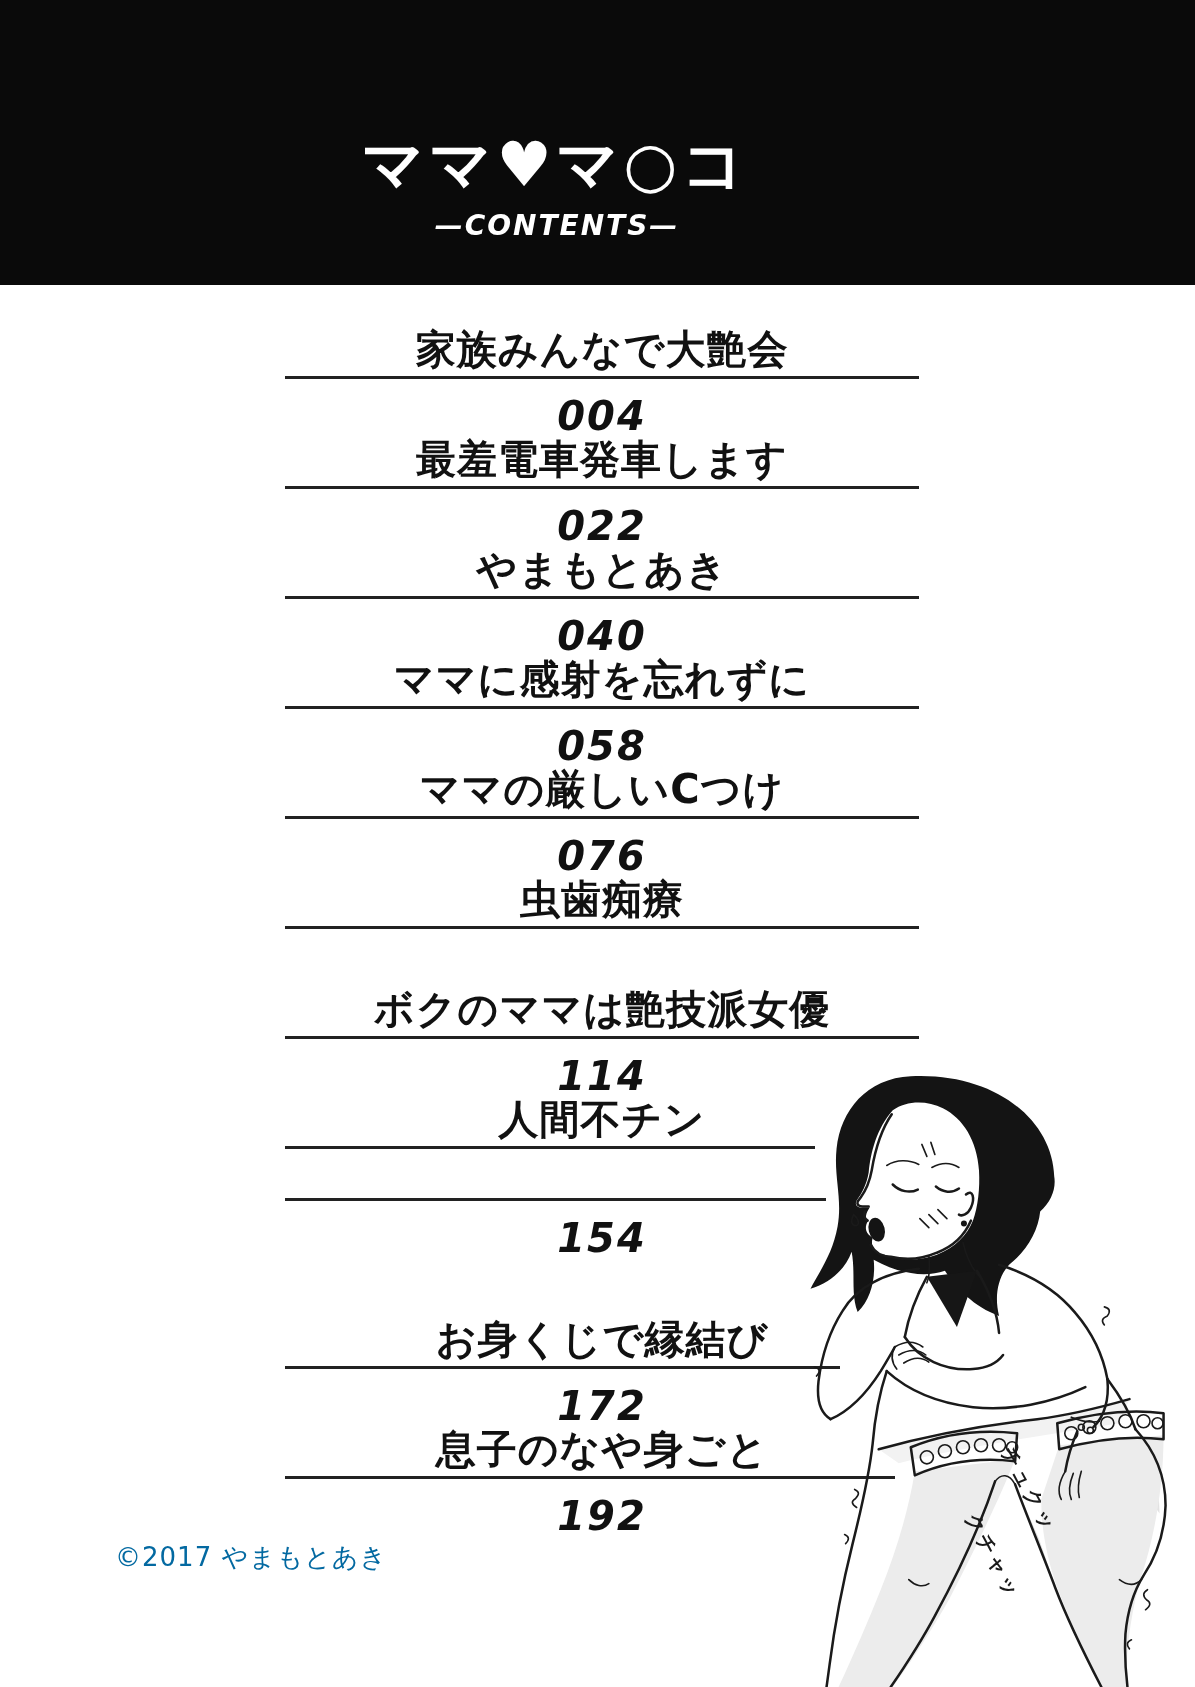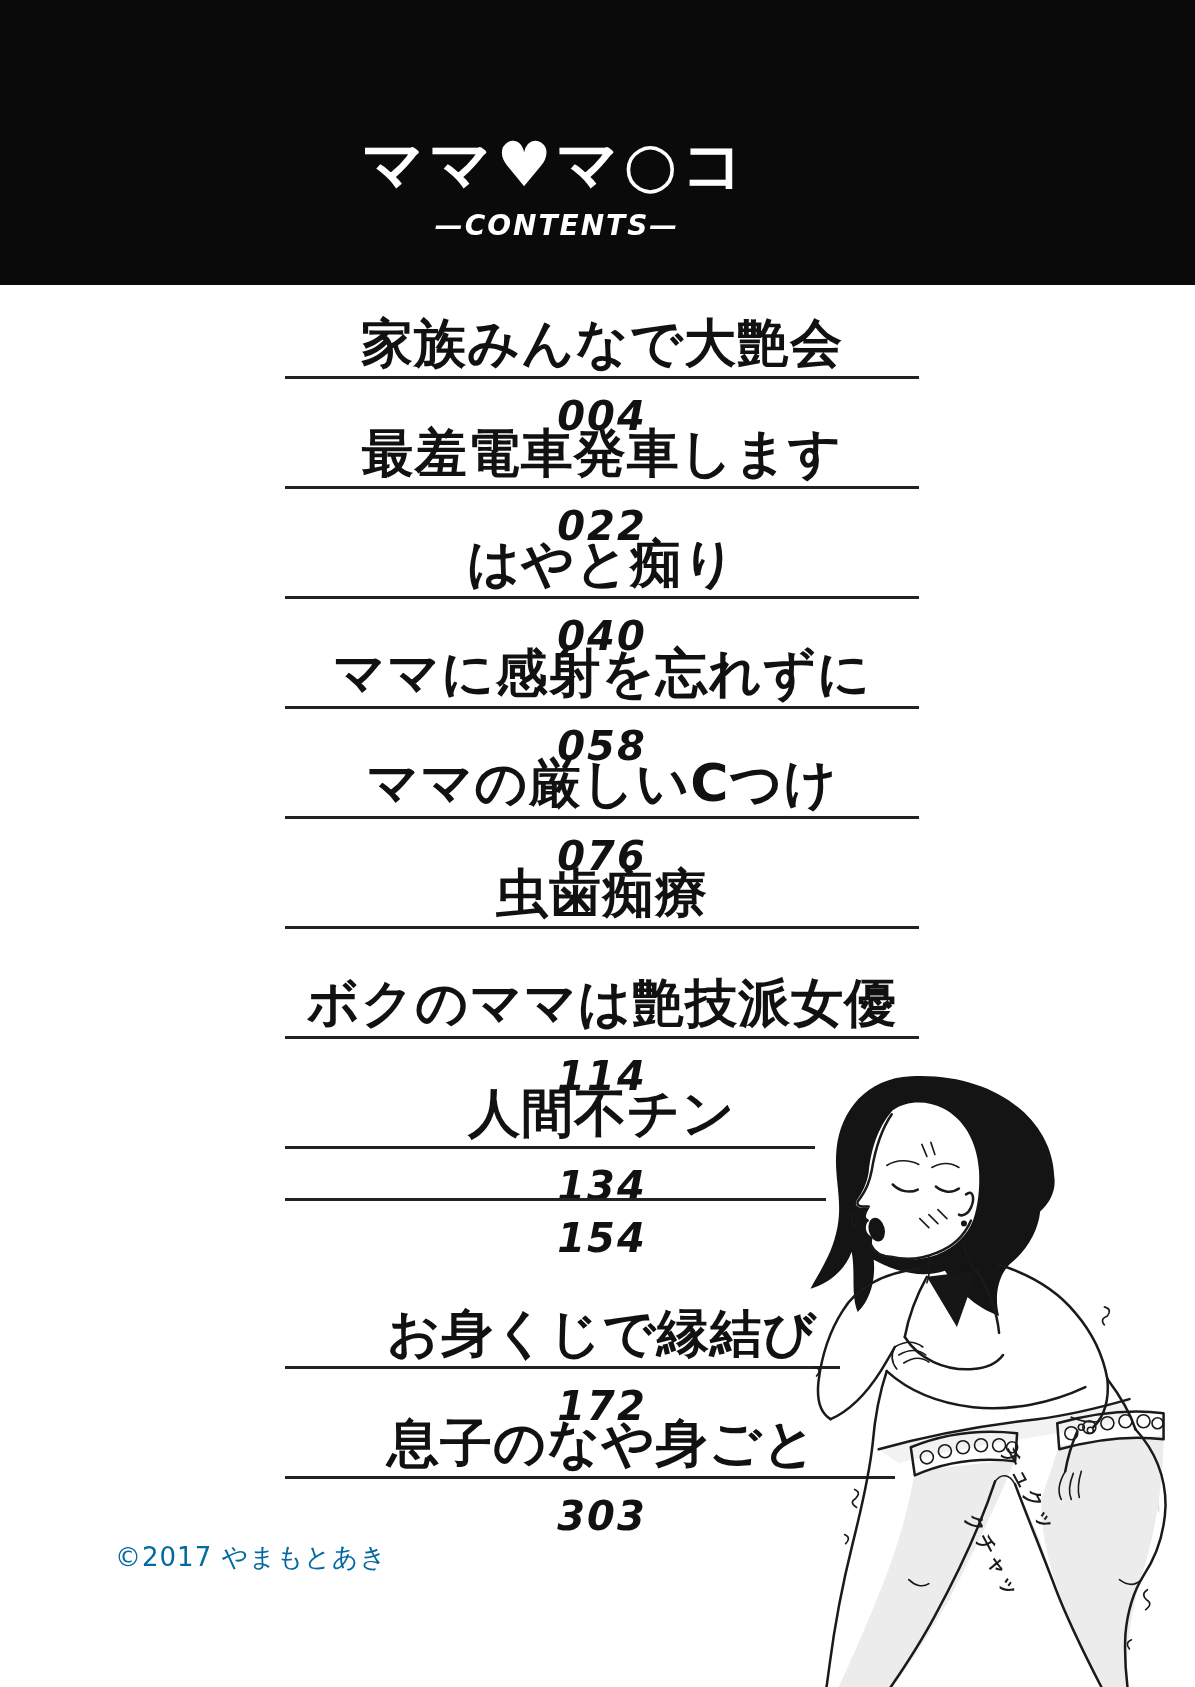--- a/index.html
+++ b/index.html
@@ -22,21 +22,21 @@
   .banner-subtitle {
     position:absolute; top:212px; left:557px; transform:translateX(-50%);
     color:#fff; font-size:28px; font-weight:bold; font-style:italic;
     letter-spacing:2px; line-height:1; white-space:nowrap;
   }
   
   .toc { position:absolute; top:318px; left:285px; width:634px; }
   .toc-entry { position:relative; height:110px; }
   .entry-title {
     height:58px; display:flex; align-items:flex-end; justify-content:center;
-    font-size:52px; font-weight:bold; line-height:1; letter-spacing:1px;
+    font-size:40px; font-weight:bold; line-height:1; letter-spacing:1px;
     padding-bottom:7px; box-sizing:border-box; white-space:nowrap;
   }
   .entry-line { height:0; border-top:3px solid #222; width:100%; }
   .toc-entry:nth-child(8)  .entry-line { width:530px; }
   .toc-entry:nth-child(9)  .entry-line { width:541px; }
   .toc-entry:nth-child(10) .entry-line { width:555px; }
   .toc-entry:nth-child(11) .entry-line { width:610px; }
   .entry-number {
     margin-top:17px; text-align:center; font-size:40px; line-height:1;
     font-style:italic; font-weight:bold; letter-spacing:2px;
@@ -69,21 +69,21 @@
       <div class="entry-title">家族みんなで大艶会</div>
       <div class="entry-line"></div>
       <div class="entry-number">004</div>
     </div>
     <div class="toc-entry">
       <div class="entry-title">最羞電車発車します</div>
       <div class="entry-line"></div>
       <div class="entry-number">022</div>
     </div>
     <div class="toc-entry">
-      <div class="entry-title">はやと痴り</div>
+      <div class="entry-title">やまもとあき</div>
       <div class="entry-line"></div>
       <div class="entry-number">040</div>
     </div>
     <div class="toc-entry">
       <div class="entry-title">ママに感射を忘れずに</div>
       <div class="entry-line"></div>
       <div class="entry-number">058</div>
     </div>
     <div class="toc-entry">
       <div class="entry-title">ママの厳しいCつけ</div>
@@ -95,35 +95,34 @@
       <div class="entry-line"></div>
     </div>
     <div class="toc-entry">
       <div class="entry-title">ボクのママは艶技派女優</div>
       <div class="entry-line"></div>
       <div class="entry-number">114</div>
     </div>
     <div class="toc-entry">
       <div class="entry-title">人間不チン</div>
       <div class="entry-line"></div>
-      <div class="entry-number">134</div>
     </div>
     <div class="toc-entry">
       <div class="entry-line"></div>
       <div class="entry-number">154</div>
     </div>
     <div class="toc-entry">
       <div class="entry-title">お身くじで縁結び</div>
       <div class="entry-line"></div>
       <div class="entry-number">172</div>
     </div>
     <div class="toc-entry">
       <div class="entry-title">息子のなや身ごと</div>
       <div class="entry-line"></div>
-      <div class="entry-number">303</div>
+      <div class="entry-number">192</div>
     </div>
   </div>
 
   <div class="copyright">©2017 やまもとあき</div>
 
   <div class="illustration">
     <svg width="437" height="669" viewBox="0 0 435 667">
 
       <g>
         <path d="M238,460 C220,505 198,550 174,594 L190,530 C205,495 220,470 238,460 Z" fill="#dcdcdc"></path>

